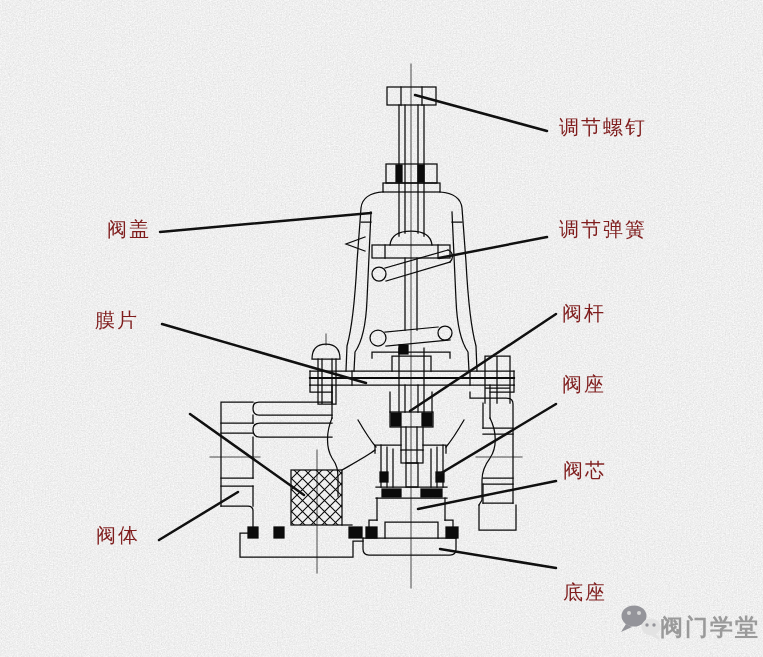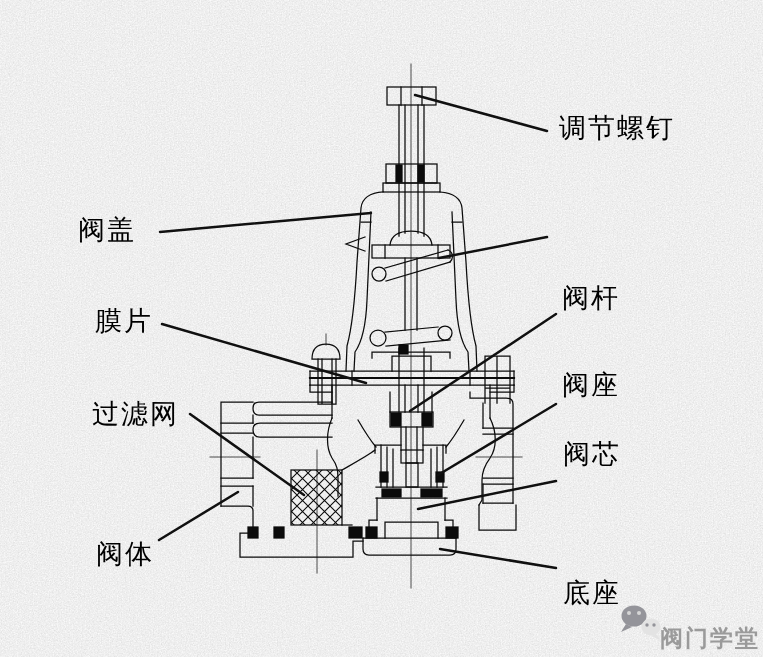--- a/index.html
+++ b/index.html
@@ -6,40 +6,39 @@
   .stage{
     position:relative;
     width:763px;height:657px;
     background:#d2d2d2;
     overflow:hidden;
     font-family:"DejaVu Sans","Liberation Sans",sans-serif;
   }
   .stage svg{position:absolute;left:0;top:0;}
   .lbl{
     position:absolute;
-    font-family:Liberation Mono, monospace;
-    font-size:27px;
+    font-family:Liberation Serif, serif;
+    font-size:20px;
     line-height:1;
-    color:#000000;
+    color:#7f1d1d;
     letter-spacing:2px;
     white-space:nowrap;
     z-index:3;
   }
   .watermark-text{
     position:absolute;
     left:660px;top:612px;
     font-family:"DejaVu Serif","Liberation Serif",serif;
     font-size:23px;
     font-weight:bold;
     color:#9a9a9a;
     letter-spacing:2px;
     text-shadow:1px 1px 0 #ececec;
     white-space:nowrap;
     z-index:3;
-    margin-top:11px;
   }
 </style>
 </head>
 <body>
 
 <div class="stage">
 
   <svg width="763" height="657" viewBox="0 0 763 657">
     <defs>
       <filter id="paper" x="0" y="0" width="100%" height="100%">
@@ -200,24 +199,24 @@
       <circle cx="629" cy="613" r="2" fill="#d6d6d6"></circle>
       <circle cx="639" cy="613" r="2" fill="#d6d6d6"></circle>
       <ellipse cx="651" cy="627" rx="9.5" ry="8.5" fill="#e3e3e3"></ellipse>
       <path d="M656 634 L661 640 L651 636 Z" fill="#e3e3e3"></path>
       <circle cx="647" cy="625" r="1.7" fill="#94949a"></circle>
       <circle cx="654" cy="625" r="1.7" fill="#94949a"></circle>
     </g>
   </svg>
 
   <div class="lbl" style="left:559px;top:117px">调节螺钉</div>
-  <div class="lbl" style="left:78px;top:219px">阀盖</div>
+  <div class="lbl" style="left:107px;top:219px">阀盖</div>
+  <div class="lbl" style="left:559px;top:219px">调节弹簧</div>
   <div class="lbl" style="left:95px;top:310px">膜片</div>
-  <div class="lbl" style="left:562px;top:287px">阀杆</div>
-  <div class="lbl" style="left:92px;top:403px">过滤网</div>
+  <div class="lbl" style="left:562px;top:303px">阀杆</div>
   <div class="lbl" style="left:562px;top:374px">阀座</div>
-  <div class="lbl" style="left:563px;top:443px">阀芯</div>
-  <div class="lbl" style="left:96px;top:543px">阀体</div>
+  <div class="lbl" style="left:563px;top:460px">阀芯</div>
+  <div class="lbl" style="left:96px;top:525px">阀体</div>
   <div class="lbl" style="left:563px;top:582px">底座</div>
 
   <div class="watermark-text">阀门学堂</div>
 
 </div>
 
 </body></html>

